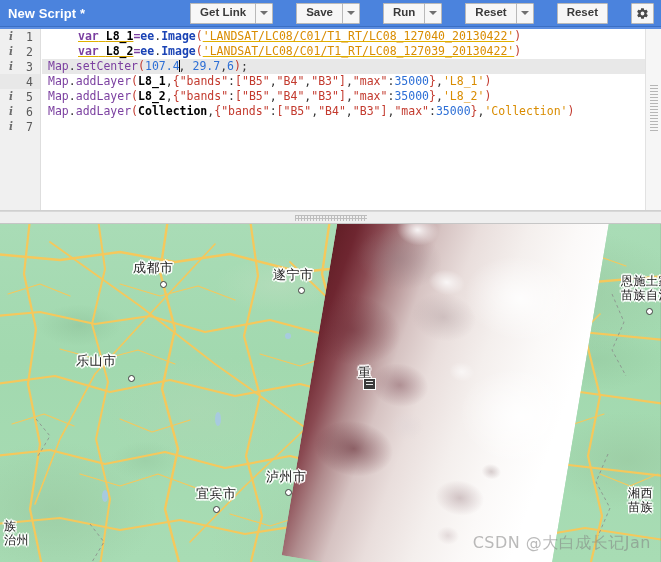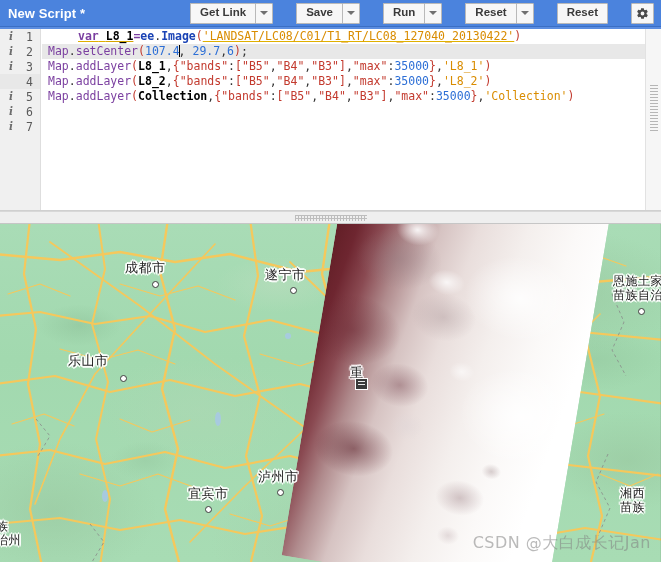--- a/index.html
+++ b/index.html
@@ -237,21 +237,21 @@
     position: absolute; inset: 0;
     background-image:
       radial-gradient(ellipse 60px 30px at 12% 30%, rgba(130,180,140,.35), transparent 70%),
       radial-gradient(ellipse 90px 40px at 42% 18%, rgba(190,222,192,.5), transparent 70%),
       radial-gradient(ellipse 70px 35px at 68% 60%, rgba(135,182,143,.3), transparent 70%),
       radial-gradient(ellipse 50px 28px at 22% 70%, rgba(140,188,148,.3), transparent 70%),
       radial-gradient(ellipse 100px 45px at 90% 40%, rgba(138,186,146,.3), transparent 70%);
   }
 
   .roads { position: absolute; inset: 0; }
-  .labels { position: absolute; inset: 0; }
+  .labels { position: absolute; inset: 0; margin-left: 8px; }
 
   .city {
     position: absolute;
     font-family: "DejaVu Sans", sans-serif;
     font-size: 13px;
     color: #222222;
     white-space: nowrap;
     text-shadow:
       -1.4px -1.4px 0 #ffffff, 1.4px -1.4px 0 #ffffff,
       -1.4px  1.4px 0 #ffffff, 1.4px  1.4px 0 #ffffff,
@@ -417,20 +417,21 @@
           <span class="info-dot">i</span>
           <span>7</span>
         </div>
       </div>
     </div>
 
     <div class="code-area">
 
       <div class="code-row"><span class="t-kw t-ul">var</span><span class="t-ul"> </span><span class="t-var">L8_1</span><span class="t-op">=</span><span class="t-ns">ee</span><span class="t-punc">.</span><span class="t-ns">Image</span><span class="t-brk">(</span><span class="t-str t-ul">'LANDSAT/LC08/C01/T1_RT/LC08_127040_20130422'</span><span class="t-brk">)</span></div>
 
+      <div class="code-row"><span class="t-kw t-ul">var</span><span class="t-ul"> </span><span class="t-var">L8_2</span><span class="t-op">=</span><span class="t-ns">ee</span><span class="t-punc">.</span><span class="t-ns">Image</span><span class="t-brk">(</span><span class="t-str t-ul">'LANDSAT/LC08/C01/T1_RT/LC08_127039_20130422'</span><span class="t-brk">)</span></div>
 
 
       <div class="code-row current"><span class="t-obj">Map</span><span class="t-punc">.</span><span class="t-meth">setCenter</span><span class="t-brk">(</span><span class="t-num">107.4</span><span class="cursor"></span><span class="t-punc">,</span> <span class="t-num">29.7</span><span class="t-punc">,</span><span class="t-num">6</span><span class="t-brk">)</span><span class="t-punc">;</span></div>
 
       <div class="code-row"><span class="t-obj">Map</span><span class="t-punc">.</span><span class="t-meth">addLayer</span><span class="t-brk">(</span><span class="t-var2">L8_1</span><span class="t-punc">,</span><span class="t-brk">{</span><span class="t-str2">"bands"</span><span class="t-punc">:</span><span class="t-brk">[</span><span class="t-str2">"B5"</span><span class="t-punc">,</span><span class="t-str2">"B4"</span><span class="t-punc">,</span><span class="t-str2">"B3"</span><span class="t-brk">]</span><span class="t-punc">,</span><span class="t-str2">"max"</span><span class="t-punc">:</span><span class="t-num">35000</span><span class="t-brk">}</span><span class="t-punc">,</span><span class="t-str">'L8_1'</span><span class="t-brk">)</span></div>
 
       <div class="code-row"><span class="t-obj">Map</span><span class="t-punc">.</span><span class="t-meth">addLayer</span><span class="t-brk">(</span><span class="t-var2">L8_2</span><span class="t-punc">,</span><span class="t-brk">{</span><span class="t-str2">"bands"</span><span class="t-punc">:</span><span class="t-brk">[</span><span class="t-str2">"B5"</span><span class="t-punc">,</span><span class="t-str2">"B4"</span><span class="t-punc">,</span><span class="t-str2">"B3"</span><span class="t-brk">]</span><span class="t-punc">,</span><span class="t-str2">"max"</span><span class="t-punc">:</span><span class="t-num">35000</span><span class="t-brk">}</span><span class="t-punc">,</span><span class="t-str">'L8_2'</span><span class="t-brk">)</span></div>
 
       <div class="code-row"><span class="t-obj">Map</span><span class="t-punc">.</span><span class="t-meth">addLayer</span><span class="t-brk">(</span><span class="t-var2">Collection</span><span class="t-punc">,</span><span class="t-brk">{</span><span class="t-str2">"bands"</span><span class="t-punc">:</span><span class="t-brk">[</span><span class="t-str2">"B5"</span><span class="t-punc">,</span><span class="t-str2">"B4"</span><span class="t-punc">,</span><span class="t-str2">"B3"</span><span class="t-brk">]</span><span class="t-punc">,</span><span class="t-str2">"max"</span><span class="t-punc">:</span><span class="t-num">35000</span><span class="t-brk">}</span><span class="t-punc">,</span><span class="t-str">'Collection'</span><span class="t-brk">)</span></div>
     </div>

